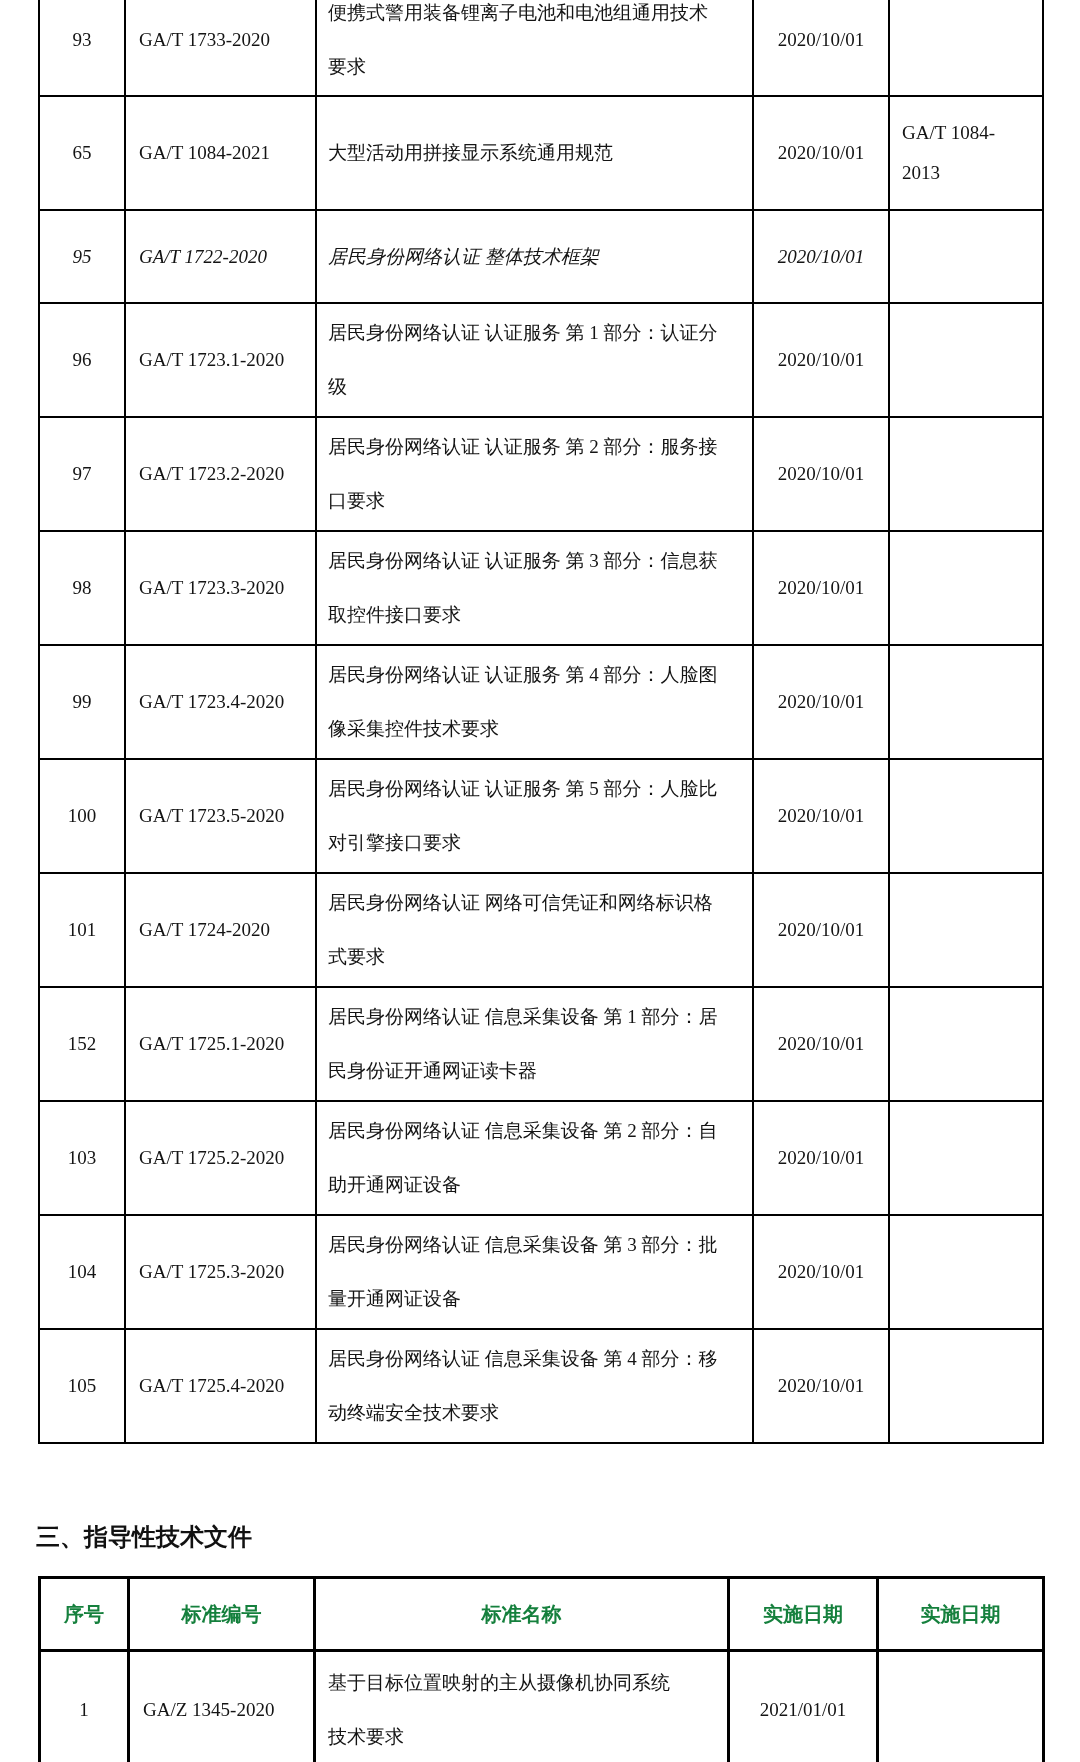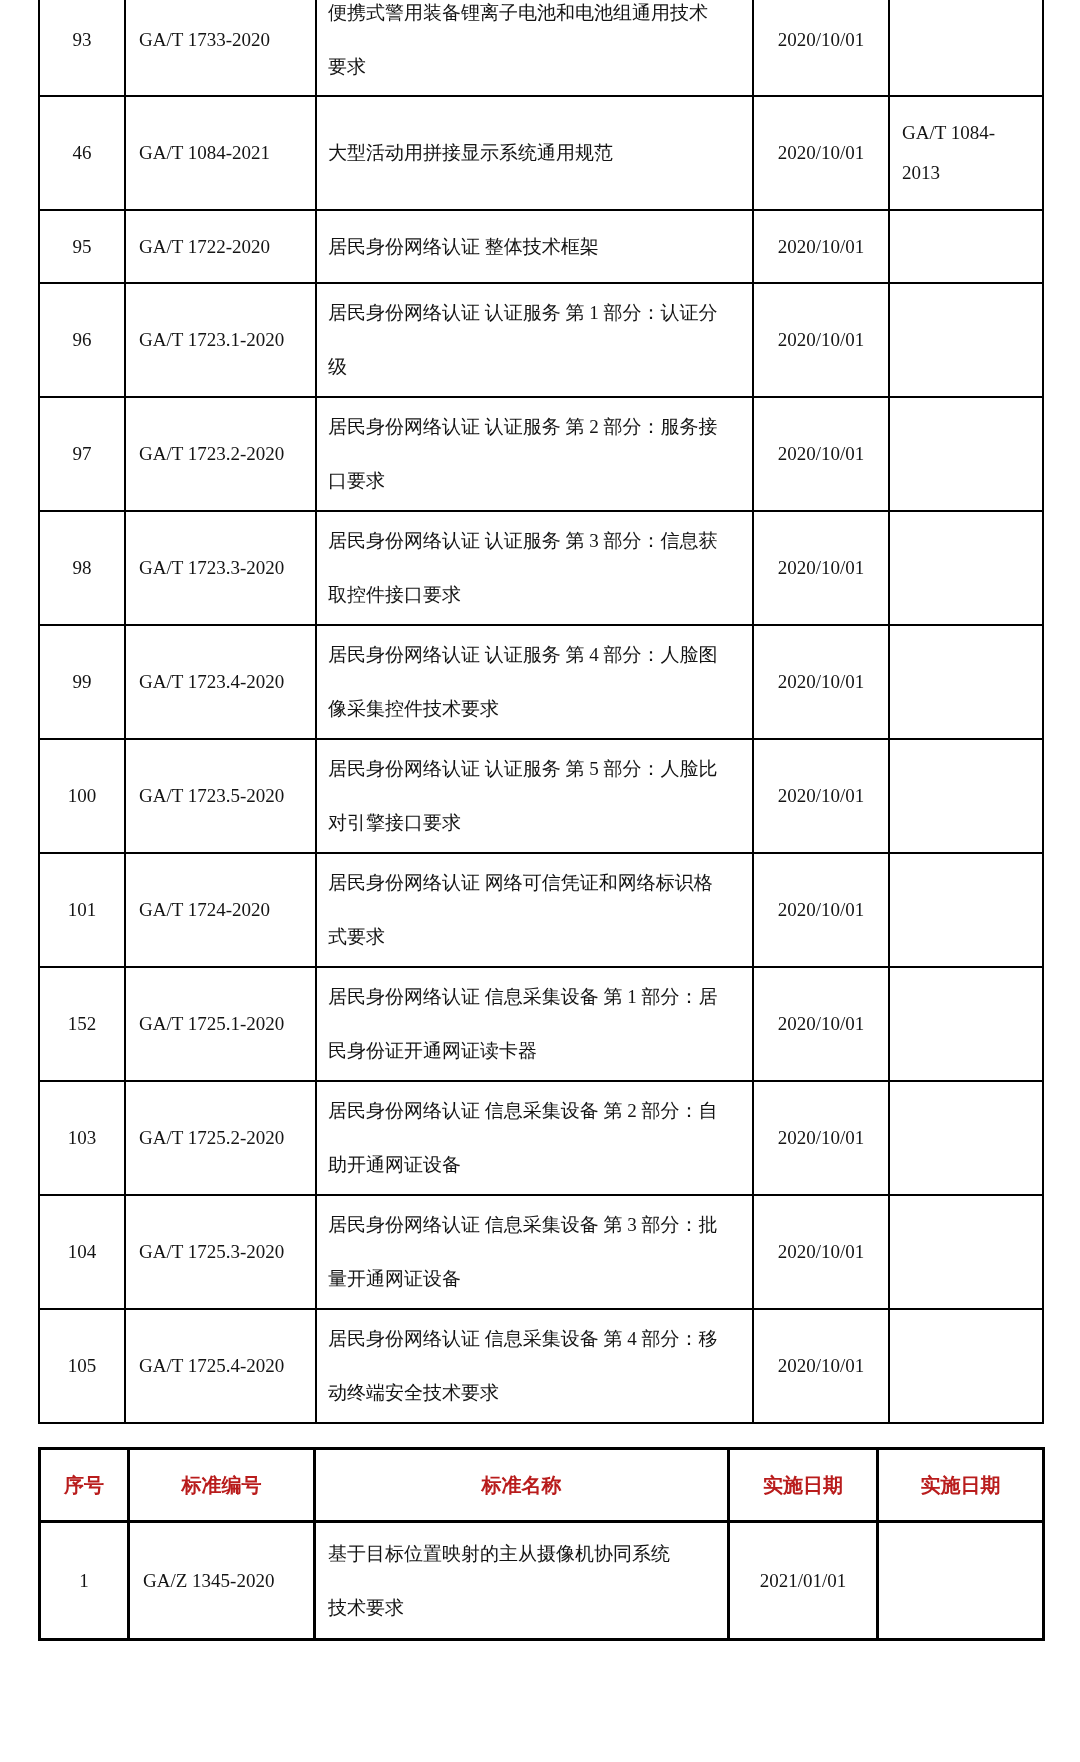--- a/index.html
+++ b/index.html
@@ -10,21 +10,21 @@
   }
   .doc{position:relative;width:1080px;height:1762px;}
 
   
   .clip{overflow:hidden;margin-left:38px;width:1010px;}
   table{border-collapse:collapse;table-layout:fixed;width:1004px;font-size:19px;}
   #t1{margin-top:-17px;}
   #t1 td{border:2px solid #000;}
   #t1 tr{height:114px;}
   #t1 tr:first-child{height:112px;}
-  #t1 tr:nth-child(3){height:73px;}
+  #t1 tr:nth-child(3){height:93px;font-style:italic;}
 
   
   td,th{vertical-align:middle;overflow:hidden;}
   .c-no{text-align:center;}
   .c-code{padding-left:13px;text-align:left;}
   .c-name{padding:0 30px 0 11px;text-align:left;line-height:54px;}
   .c-date{text-align:center;}
   .c-rep{padding:0 14px 0 12px;text-align:left;line-height:40px;}
 
   
@@ -37,21 +37,21 @@
     font-family:"Liberation Sans","DejaVu Sans",sans-serif;
     font-weight:bold;font-size:24px;line-height:33px;color:#111;
   }
 
   
   #t2{margin:23px 0 0 38px;}
   #t2 td,#t2 th{border:3px solid #000;}
   #t2 th{
     height:70px;padding:0;text-align:center;
     font-family:"Liberation Sans","DejaVu Sans",sans-serif;
-    font-weight:bold;font-size:20px;color:#b91c1c;
+    font-weight:bold;font-size:20px;color:#15803d;
   }
   #t2 tbody tr{height:118px;}
   #t2 .c-name{padding:0 50px 0 12px;font-family:Liberation Serif, serif;}
   .t2-c1{width:89px;}.t2-c2{width:186px;}.t2-c3{width:414px;}
   .t2-c4{width:149px;}.t2-c5{width:166px;}
 </style>
 </head>
 <body>
 
 <div class="doc">
@@ -67,21 +67,21 @@
       </colgroup>
       <tbody>
           <tr>
             <td class="c-no">93</td>
             <td class="c-code">GA/T 1733-2020</td>
             <td class="c-name">便携式警用装备锂离子电池和电池组通用技术要求</td>
             <td class="c-date">2020/10/01</td>
             <td class="c-rep"></td>
           </tr>
           <tr>
-            <td class="c-no">46</td>
+            <td class="c-no">65</td>
             <td class="c-code">GA/T 1084-2021</td>
             <td class="c-name">大型活动用拼接显示系统通用规范</td>
             <td class="c-date">2020/10/01</td>
             <td class="c-rep">GA/T 1084-2013</td>
           </tr>
           <tr>
             <td class="c-no">95</td>
             <td class="c-code">GA/T 1722-2020</td>
             <td class="c-name">居民身份网络认证 整体技术框架</td>
             <td class="c-date">2020/10/01</td>
@@ -154,20 +154,21 @@
             <td class="c-no">105</td>
             <td class="c-code">GA/T 1725.4-2020</td>
             <td class="c-name">居民身份网络认证 信息采集设备 第 4 部分：移动终端安全技术要求</td>
             <td class="c-date">2020/10/01</td>
             <td class="c-rep"></td>
           </tr>
         </tbody>
     </table>
   </div>
 
+  <div class="heading">三、指导性技术文件</div>
 
   <table id="t2">
     <colgroup>
       <col class="t2-c1">
         <col class="t2-c2">
         <col class="t2-c3">
         <col class="t2-c4">
         <col class="t2-c5">
     </colgroup>
     <thead>

